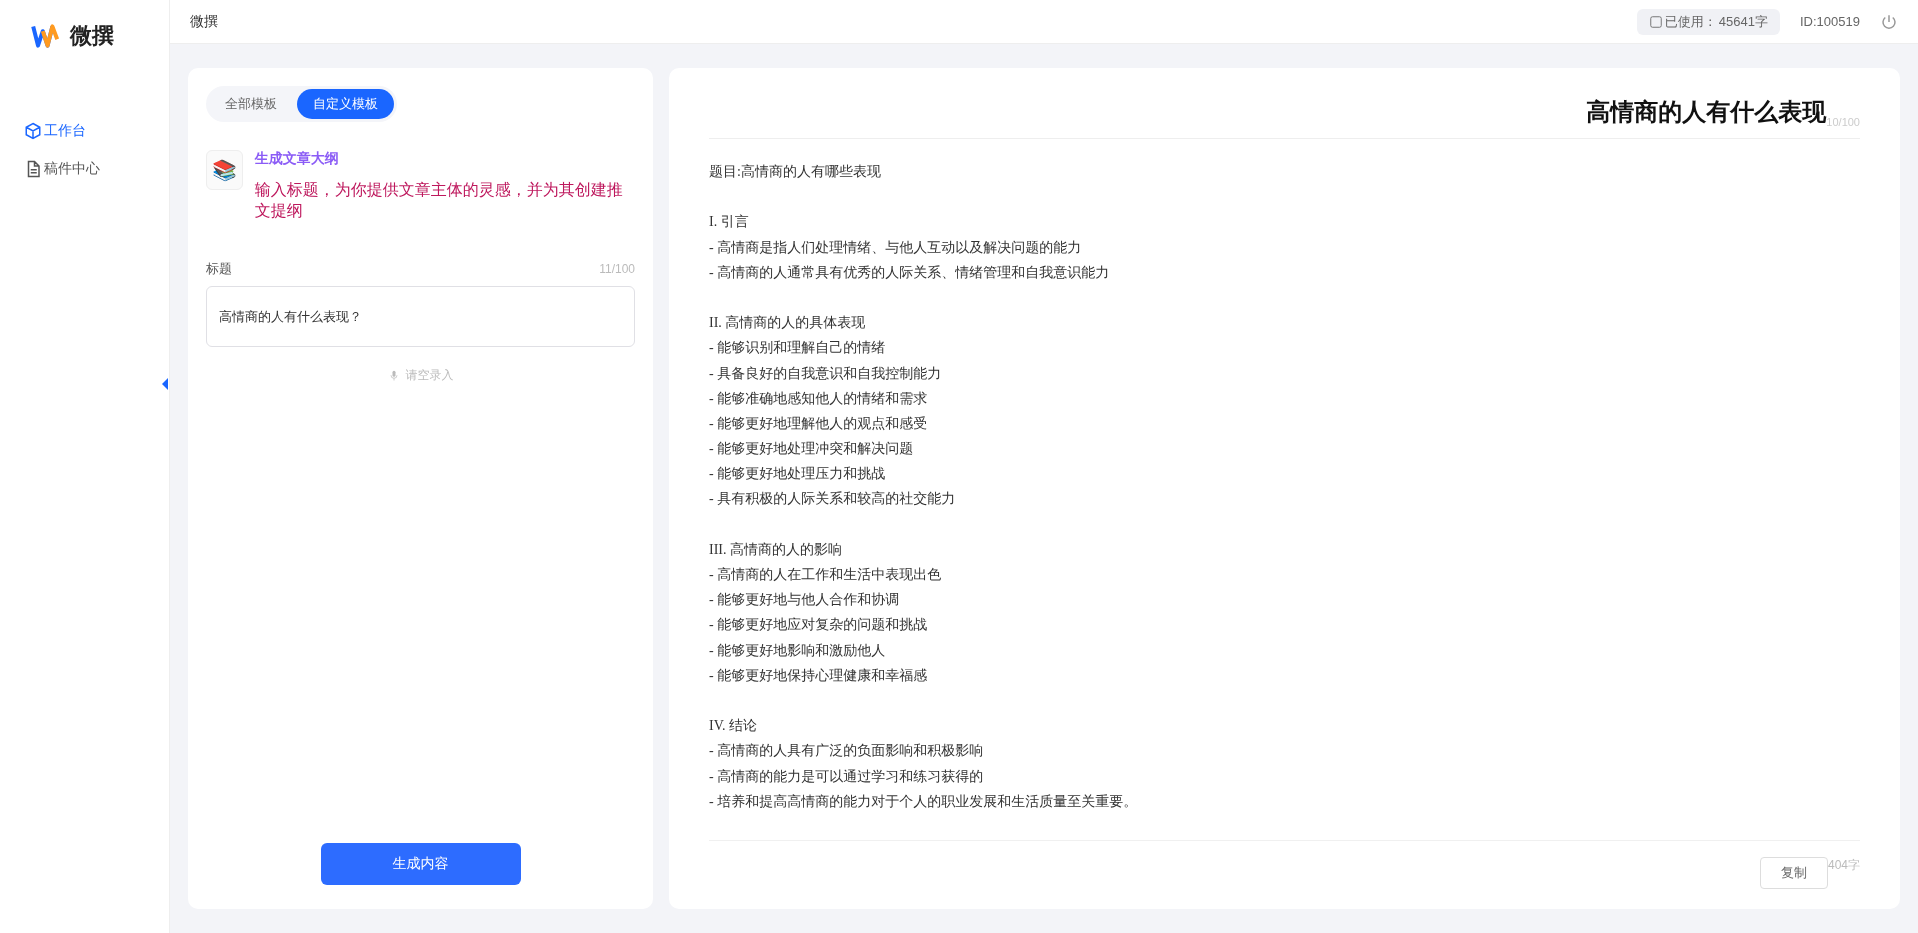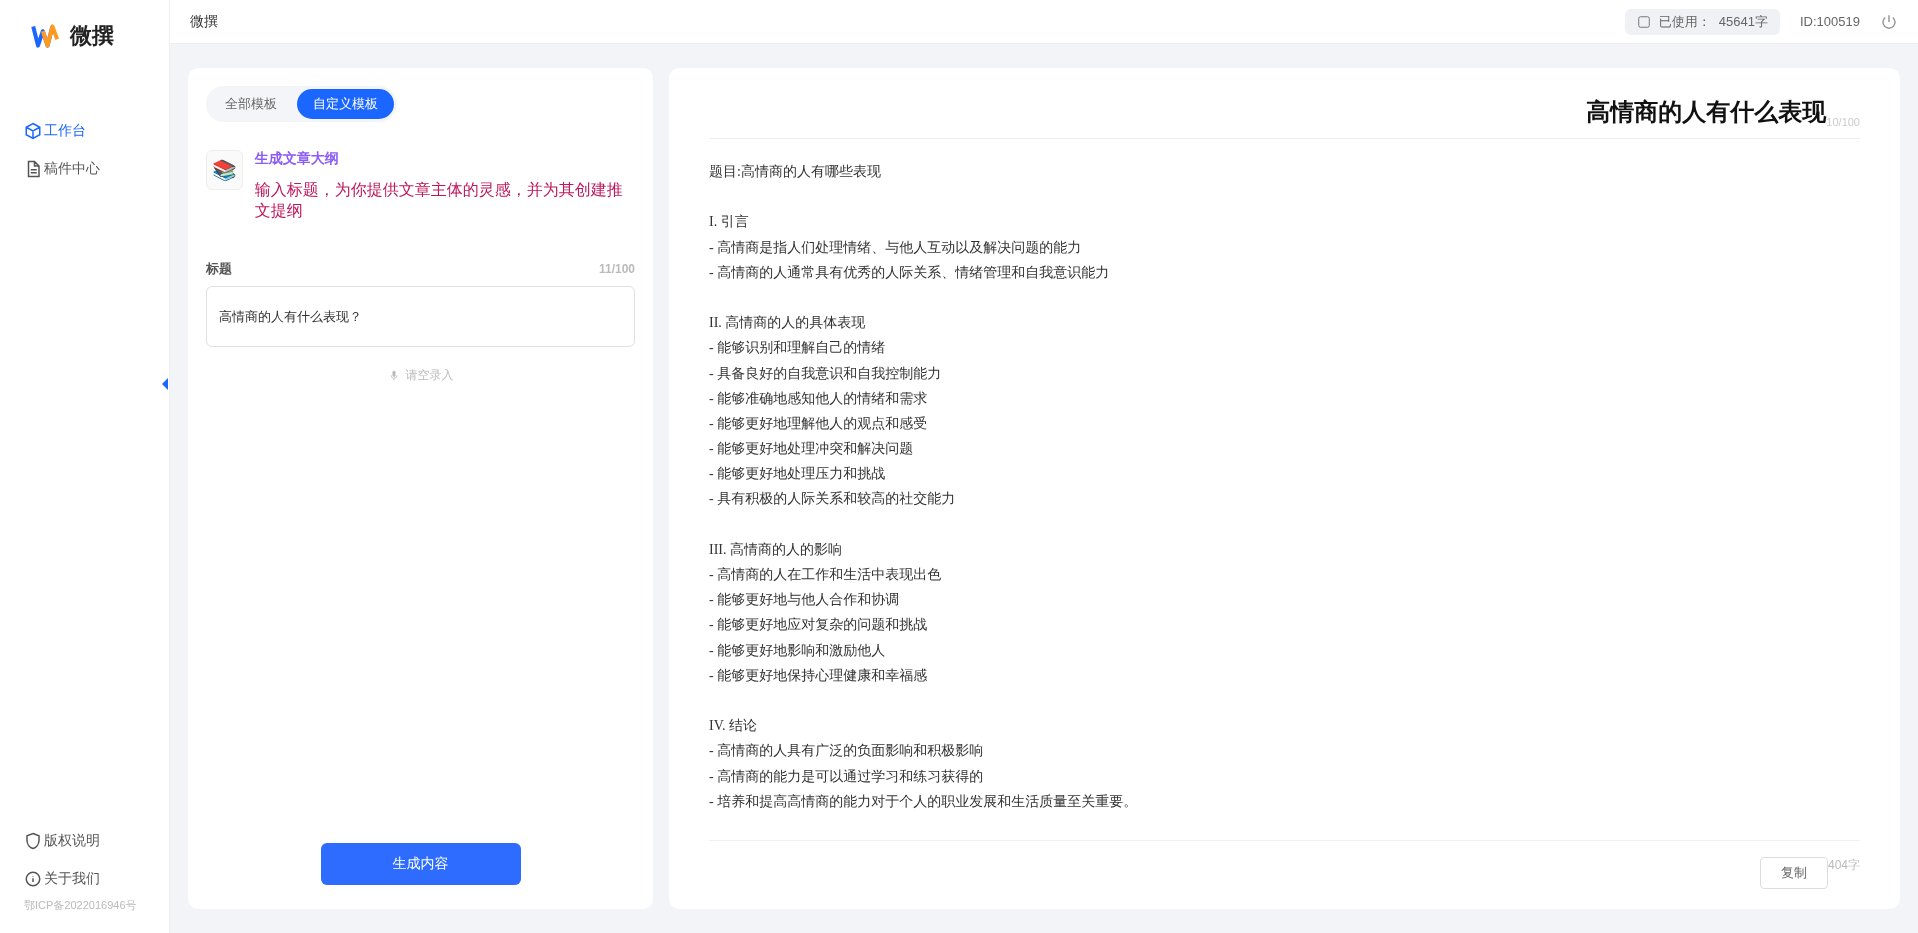--- a/index.html
+++ b/index.html
@@ -15,39 +15,39 @@
 .nav-item svg { width: 18px; height: 18px; }
 .sidebar-bottom { padding-bottom: 10px; }
 .sidebar-footer { font-size: 11px; color: #bbb; padding: 0 24px 10px; }
 .collapse-handle { position: absolute; left: 158px; top: 374px; width: 14px; height: 20px; display: flex; align-items: center; justify-content: center; cursor: pointer; z-index: 10; }
 .collapse-handle svg { width: 10px; height: 14px; fill: #1a66ff; }
 
 .main { flex: 1; display: flex; flex-direction: column; }
 .topbar { height: 44px; background: #fff; display: flex; align-items: center; padding: 0 20px; border-bottom: 1px solid #eee; }
 .topbar-title { font-size: 14px; color: #333; }
 .topbar-right { margin-left: auto; display: flex; align-items: center; gap: 20px; color: #666; font-size: 13px; }
-.usage-pill { background: #f0f1f5; border-radius: 6px; padding: 4px 12px; display: flex; align-items: center; gap: 8px; }
+.usage-pill { background: #f0f1f5; border-radius: 6px; padding: 4px 12px; display: flex; align-items: center; gap: 2px; }
 .usage-pill svg { width: 14px; height: 14px; }
 .power-icon { width: 18px; height: 18px; color: #999; cursor: pointer; }
 
 .workspace { flex: 1; display: flex; gap: 16px; padding: 24px 18px; min-height: 0; }
 .panel { background: #fff; border-radius: 10px; display: flex; flex-direction: column; }
 .panel-left { width: 465px; padding: 18px; }
 .panel-right { flex: 1; padding: 28px 40px 20px; position: relative; }
 
 .tabs { display: flex; gap: 4px; background: #f4f5f9; border-radius: 20px; padding: 3px; width: fit-content; margin-bottom: 18px; }
 .tab { padding: 6px 16px; border-radius: 16px; font-size: 13px; cursor: pointer; color: #666; }
 .tab.active { background: #1a66ff; color: #fff; }
 
 .template-card { display: flex; gap: 12px; padding: 10px 0 18px; }
 .template-icon { width: 40px; height: 40px; background: #fafafa; border: 1px solid #eee; border-radius: 6px; display: flex; align-items: center; justify-content: center; font-size: 20px; }
 .template-info-title { font-weight: bold; font-size: 14px; color: #8b5cf6; margin-bottom: 12px; }
 .template-info-desc { font-size: 16px; color: #be185d; }
 
-.field-label-row { display: flex; justify-content: space-between; align-items: center; margin-top: 20px; margin-bottom: 8px; font-weight: bold; }
+.field-label-row { display: flex; justify-content: space-between; align-items: center; margin-top: 20px; margin-bottom: 8px; }
 .field-label { font-size: 13px; color: #555; }
 .field-counter { font-size: 12px; color: #bbb; }
 .text-input { width: 100%; padding: 22px 12px; border: 1px solid #e0e0e5; border-radius: 6px; font-size: 13px; color: #333; outline: none; }
 .voice-input { display: flex; align-items: center; justify-content: center; gap: 6px; color: #bbb; font-size: 12px; margin-top: 20px; cursor: pointer; }
 .voice-input svg { width: 12px; height: 12px; }
 
 .generate-btn { margin-top: auto; background: #2d6cff; color: #fff; border: none; border-radius: 6px; padding: 12px; font-size: 14px; cursor: pointer; width: 200px; align-self: center; margin-bottom: 6px; }
 
 .output-title-row { display: flex; align-items: flex-end; border-bottom: 1px solid #eee; padding-bottom: 10px; margin-bottom: 20px; }
 .output-title { flex: 1; text-align: right; font-family: "SimSun", serif; font-size: 24px; font-weight: bold; color: #111; }
@@ -75,36 +75,20 @@
             <path d="M12 2 L21 7 L21 17 L12 22 L3 17 L3 7 Z M3 7 L12 12 L21 7 M12 12 L12 22"></path>
           </svg>
         <span>工作台</span>
       </div>
       <div class="nav-item">
         <svg viewBox="0 0 24 24" fill="none" stroke="currentColor" stroke-width="2">
             <path d="M6 2 L14 2 L20 8 L20 22 L6 22 Z M14 2 L14 8 L20 8 M9 13 L17 13 M9 17 L17 17"></path>
           </svg>
         <span>稿件中心</span>
       </div>
-    </div>
-    <div class="sidebar-bottom">
-      <div class="nav-item">
-        <svg viewBox="0 0 24 24" fill="none" stroke="currentColor" stroke-width="2">
-            <path d="M12 2 L20 5 L20 11 C20 17 16 21 12 22 C8 21 4 17 4 11 L4 5 Z"></path>
-          </svg>
-        <span>版权说明</span>
-      </div>
-      <div class="nav-item">
-        <svg viewBox="0 0 24 24" fill="none" stroke="currentColor" stroke-width="2">
-            <circle cx="12" cy="12" r="9"></circle>
-            <path d="M12 8 L12 8.5 M12 11 L12 16"></path>
-          </svg>
-        <span>关于我们</span>
-      </div>
-      <div class="sidebar-footer">鄂ICP备2022016946号</div>
     </div>
   </div>
 
   <div class="collapse-handle">
     <svg viewBox="0 0 10 14">
         <path d="M8 1 L2 7 L8 13 Z"></path>
       </svg>
   </div>
 
   <div class="main">

